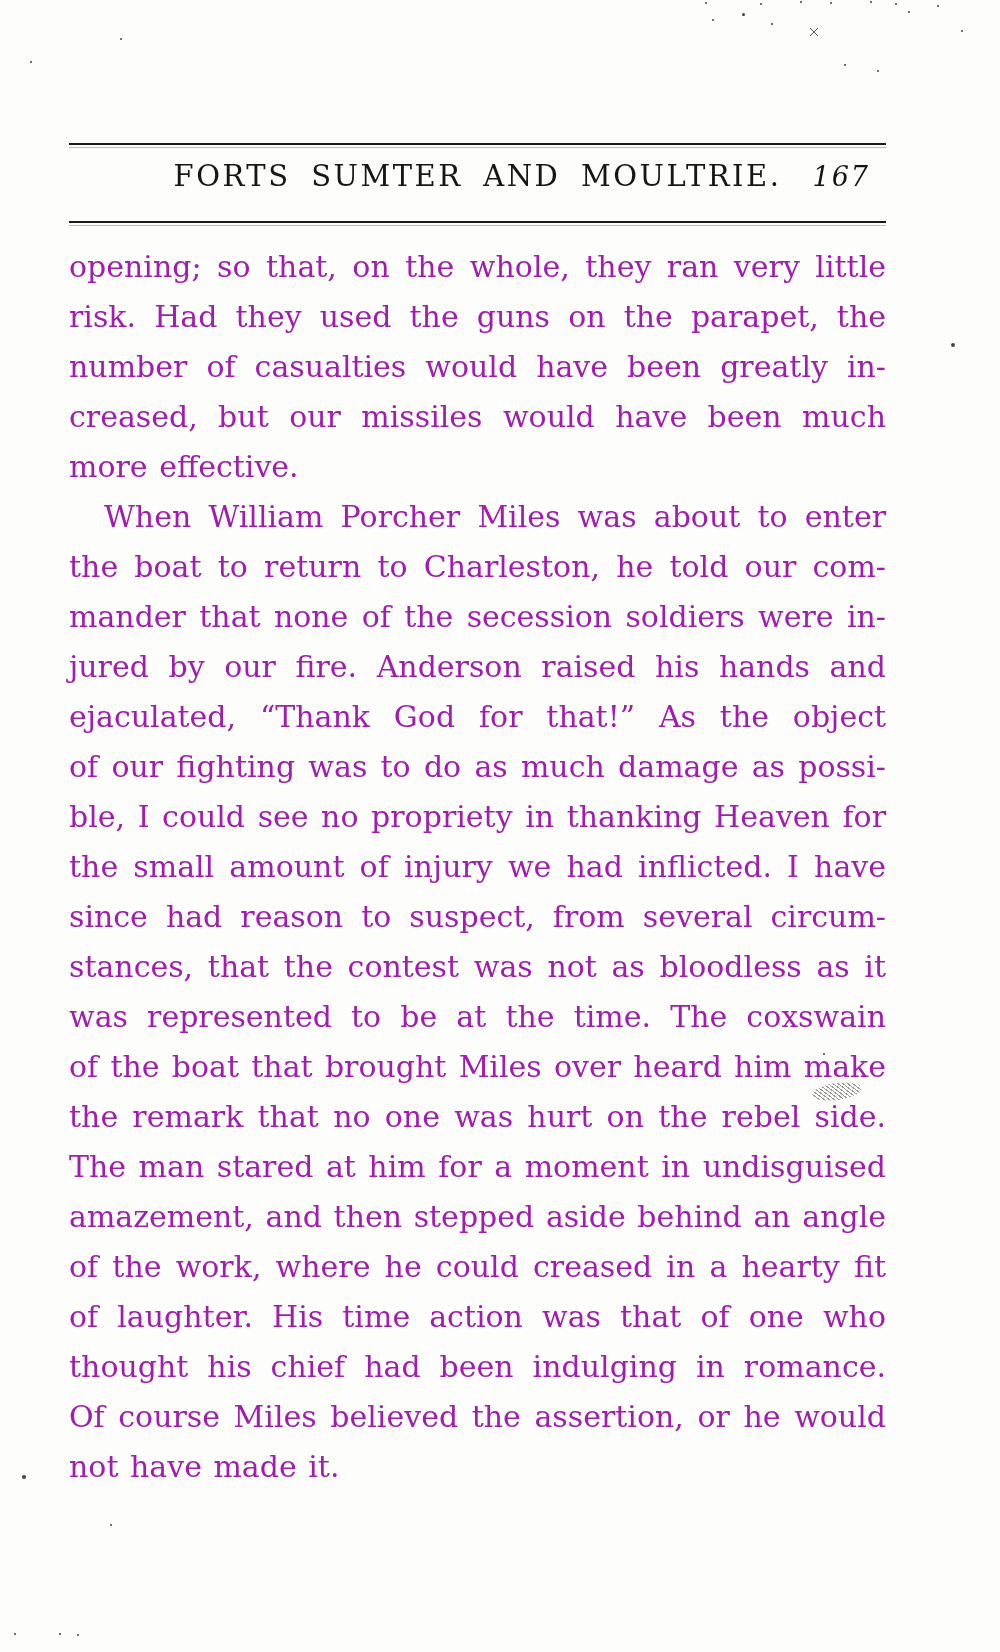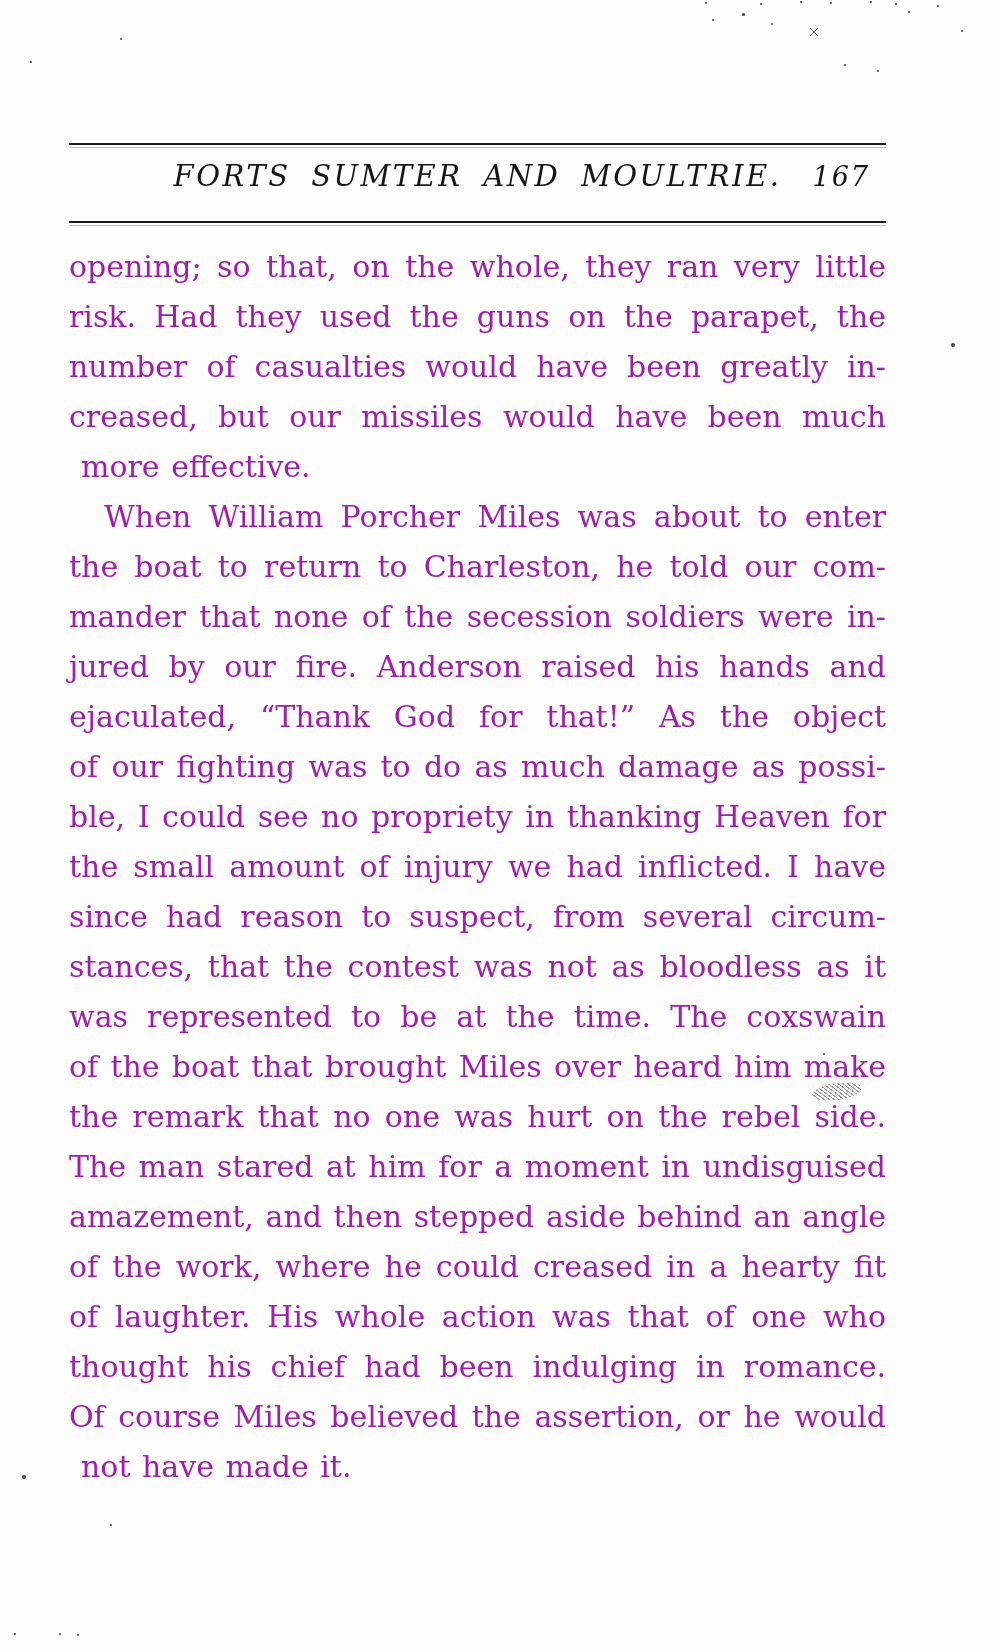--- a/index.html
+++ b/index.html
@@ -24,21 +24,20 @@
     position:absolute;left:69px;width:817px;height:1px;
     background:#555;opacity:.4;
   }
   
   .header-row{
     position:absolute;left:69px;top:155px;width:817px;height:42px;
     line-height:42px;
   }
   .running-title{
     display:block;text-align:center;
-    font-style:italic;
     font-size:29px;
     letter-spacing:2.5px;
     word-spacing:9px;
     color:#161616;
   }
   .page-number{
     position:absolute;right:16px;top:1px;
     font-size:27px;
     letter-spacing:2px;
     color:#141414;
@@ -52,21 +51,20 @@
   }
   .line{
     height:50px;line-height:50px;
     white-space:nowrap;
     text-align:justify;
     text-align-last:justify;
     word-spacing:2px;
   }
   .line.end{
     text-align-last:left;
-    margin-left:12px;
   }
   .line.indent{
     text-indent:35px;
   }
   
   .sp{
     position:absolute;width:2px;height:2px;background:#222;
     border-radius:50%;opacity:.85;display:block;
   }
   .sp.big{width:4px;height:4px;}
@@ -115,21 +113,21 @@
     <div class="line">ble, I could see no propriety in thanking Heaven for</div>
     <div class="line">the small amount of injury we had inflicted.  I have</div>
     <div class="line">since had reason to suspect, from several circum-</div>
     <div class="line">stances, that the contest was not as bloodless as it</div>
     <div class="line">was represented to be at the time.  The coxswain</div>
     <div class="line">of the boat that brought Miles over heard him make</div>
     <div class="line">the remark that no one was hurt on the rebel side.</div>
     <div class="line">The man stared at him for a moment in undisguised</div>
     <div class="line">amazement, and then stepped aside behind an angle</div>
     <div class="line">of the work, where he could creased in a hearty fit</div>
-    <div class="line">of laughter.  His whole action was that of one who</div>
+    <div class="line">of laughter.  His time action was that of one who</div>
     <div class="line">thought his chief had been indulging in romance.</div>
     <div class="line">Of course Miles believed the assertion, or he would</div>
     <div class="line end">not have made it.</div>
   </div>
 
   <i class="sp" style="left:705px;top:2px"></i>
   <i class="sp" style="left:760px;top:3px"></i>
   <i class="sp" style="left:800px;top:1px"></i>
   <i class="sp" style="left:830px;top:2px"></i>
   <i class="sp" style="left:870px;top:1px"></i>

